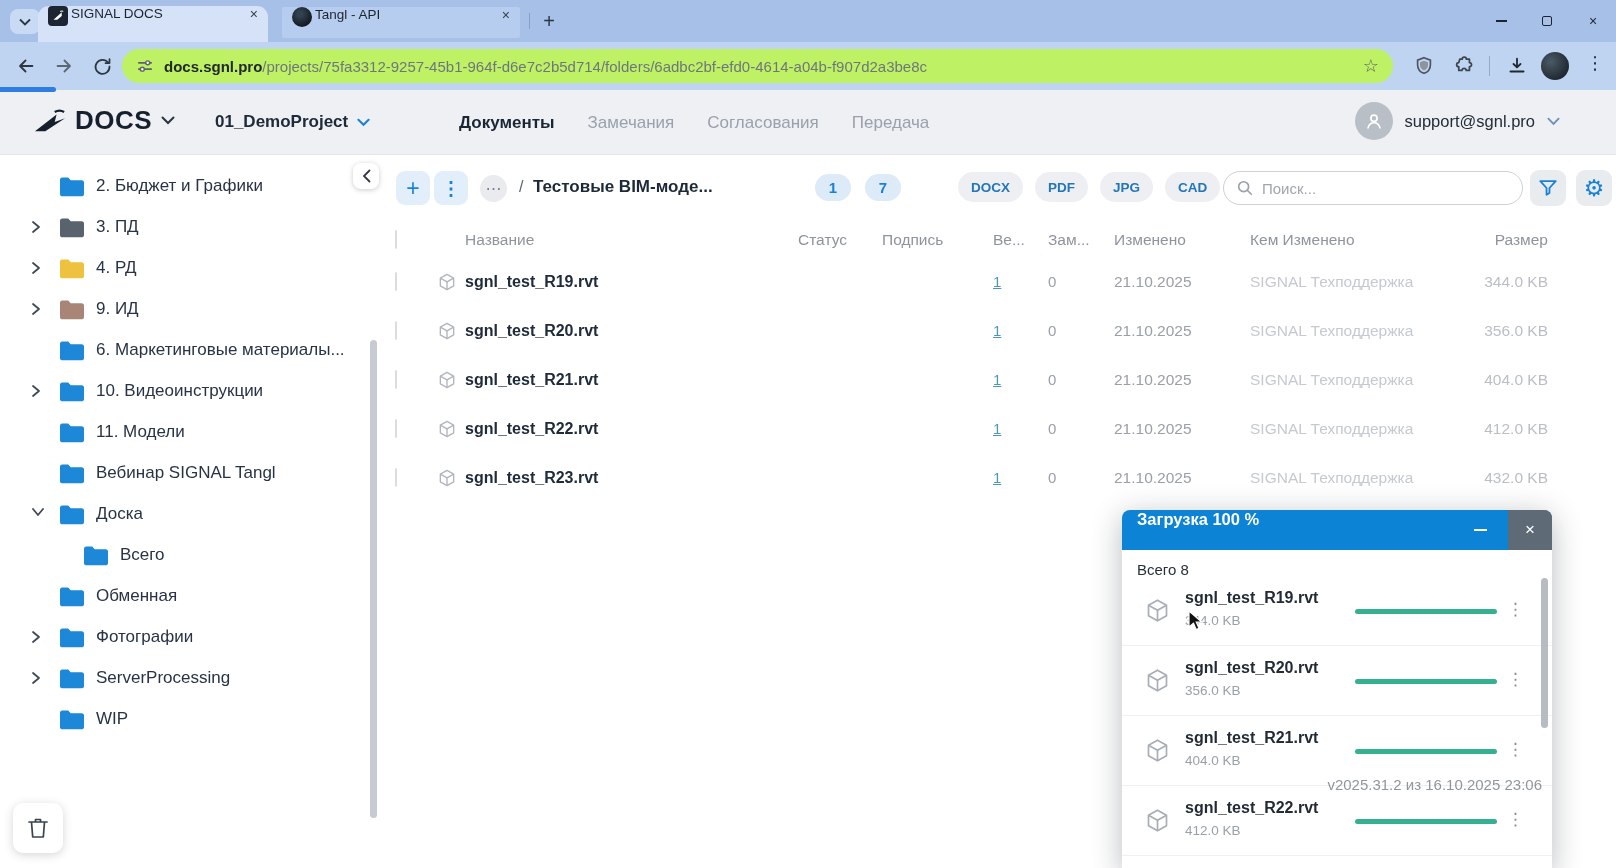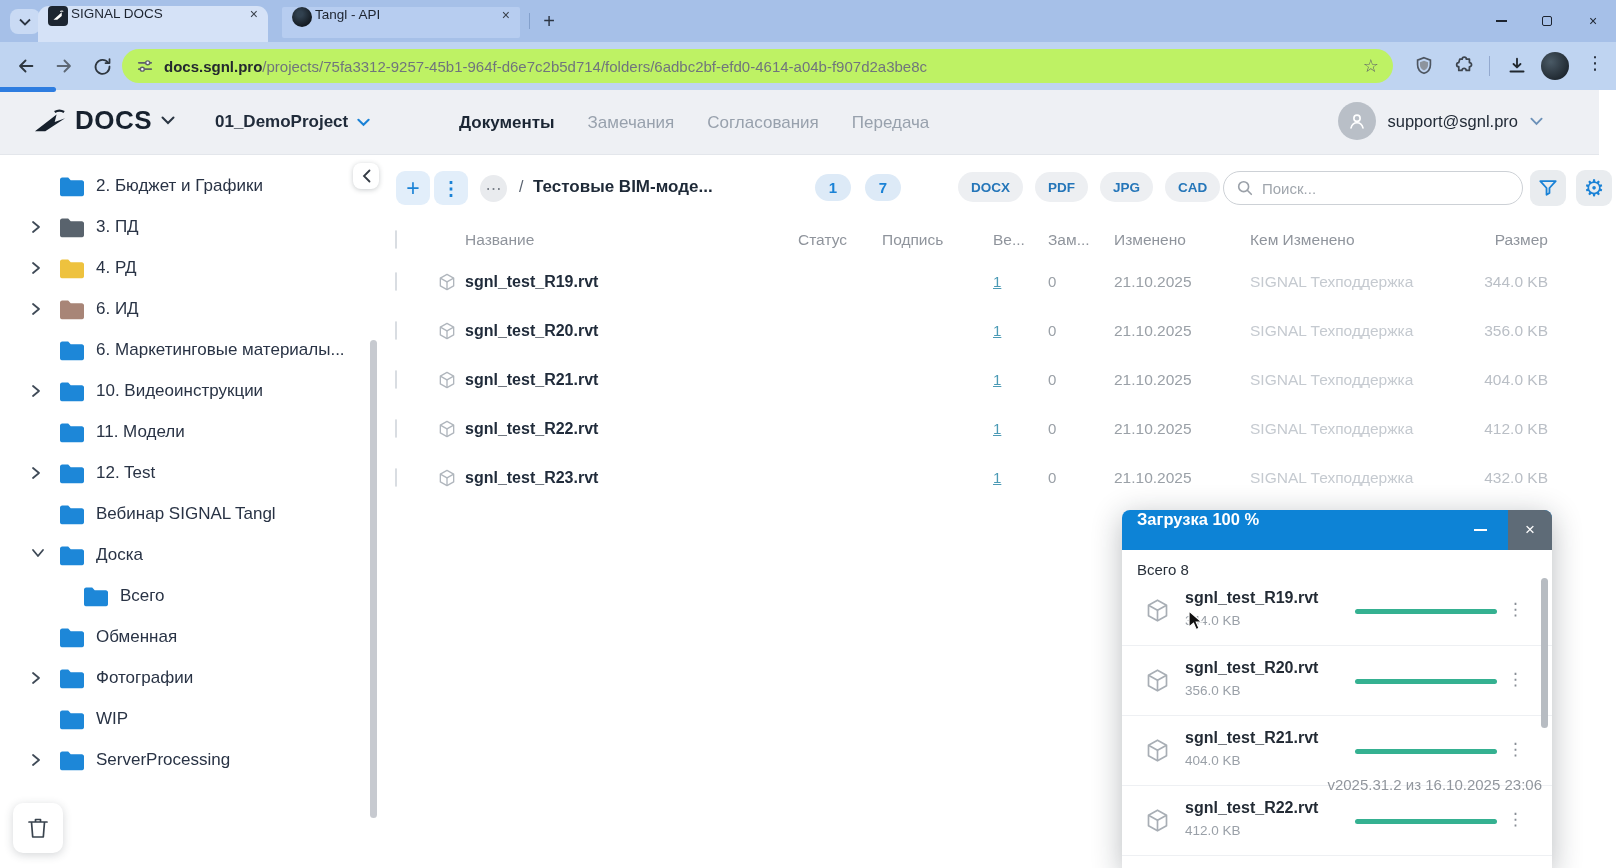--- a/index.html
+++ b/index.html
@@ -30,21 +30,21 @@
   .url-text { font-size:15px; color:#24292f; white-space:nowrap; overflow:hidden; flex:1; margin-left:10px; }
   .url-text .path { color:#70757c; }
   .star-ico { font-size:18px; color:#5f6368; margin-left:8px; cursor:pointer; }
   .ext-ico { position:absolute; top:13px; cursor:pointer; }
   .tb-divider { position:absolute; left:1489px; top:14px; width:1px; height:20px; background:#93a9cf; }
   .chrome-avatar { position:absolute; left:1541px; top:10px; width:28px; height:28px; border-radius:50%; background:radial-gradient(circle at 35% 35%, #4a5a66, #10161d); cursor:pointer; }
   .chrome-kebab { position:absolute; left:1586px; top:10px; font-size:18px; color:#1d2430; cursor:pointer; }
   .loadbar { position:absolute; left:0; top:87px; width:56px; height:5px; background:#2e7de0; border-radius:0 3px 3px 0; z-index:4; }
 
   
-  .appheader { position:absolute; left:0; top:90px; right:17px; height:65px; background:#eef0f4; border-bottom:1px solid #e3e6eb; }
+  .appheader { position:absolute; left:0; top:90px; right:0; height:65px; background:#eef0f4; border-bottom:1px solid #e3e6eb; }
   .logo-wrap { position:absolute; left:34px; top:15px; display:flex; align-items:center; gap:9px; cursor:pointer; }
   .logo-text { font-size:26px; font-weight:800; color:#17212e; letter-spacing:.5px; }
   .project-wrap { position:absolute; left:215px; top:22px; display:flex; align-items:center; gap:9px; font-size:17px; font-weight:700; color:#202b3a; cursor:pointer; }
   .main-nav { position:absolute; left:459px; top:23px; display:flex; gap:33px; font-size:17px; color:#98a1ad; }
   .main-nav .nav-item { cursor:pointer; }
   .main-nav .nav-item.active { color:#1b2634; font-weight:700; }
   .user-wrap { position:absolute; right:56px; top:12px; display:flex; align-items:center; gap:12px; cursor:pointer; }
   .user-avatar { width:38px; height:38px; border-radius:50%; background:#b9bfc7; display:flex; align-items:center; justify-content:center; }
   .user-email { font-size:16.5px; color:#232c38; }
 
@@ -301,21 +301,21 @@
           <span class="chev r">
             <svg width="10" height="16" viewBox="0 0 10 16">
               <path d="M2 3l6 5-6 5" stroke="#3f4a57" stroke-width="1.8" fill="none" stroke-linecap="round" stroke-linejoin="round"></path>
             </svg>
           </span>
           <span class="folder">
             <svg width="26" height="21" viewBox="0 0 26 21">
               <path d="M2 4.2C2 3 3 2 4.2 2h6l2.5 2.8h11.1c1.2 0 2.2 1 2.2 2.2v11.8c0 1.2-1 2.2-2.2 2.2H4.2C3 21 2 20 2 18.8z" fill="var(--fc,#1d87d8)"></path>
             </svg>
           </span>
-          <span class="tlabel">6. ИД</span>
+          <span class="tlabel">9. ИД</span>
         </div>
 
         <div class="tree-item" style="--fc: #1d87d8;">
           <span class="row-bg"></span>
 
           <span class="folder">
             <svg width="26" height="21" viewBox="0 0 26 21">
               <path d="M2 4.2C2 3 3 2 4.2 2h6l2.5 2.8h11.1c1.2 0 2.2 1 2.2 2.2v11.8c0 1.2-1 2.2-2.2 2.2H4.2C3 21 2 20 2 18.8z" fill="var(--fc,#1d87d8)"></path>
             </svg>
           </span>
@@ -341,123 +341,109 @@
           <span class="row-bg"></span>
 
           <span class="folder">
             <svg width="26" height="21" viewBox="0 0 26 21">
               <path d="M2 4.2C2 3 3 2 4.2 2h6l2.5 2.8h11.1c1.2 0 2.2 1 2.2 2.2v11.8c0 1.2-1 2.2-2.2 2.2H4.2C3 21 2 20 2 18.8z" fill="var(--fc,#1d87d8)"></path>
             </svg>
           </span>
           <span class="tlabel">11. Модели</span>
         </div>
 
+
+        <div class="tree-item" style="--fc: #1d87d8;">
+          <span class="row-bg"></span>
+
+          <span class="folder">
+            <svg width="26" height="21" viewBox="0 0 26 21">
+              <path d="M2 4.2C2 3 3 2 4.2 2h6l2.5 2.8h11.1c1.2 0 2.2 1 2.2 2.2v11.8c0 1.2-1 2.2-2.2 2.2H4.2C3 21 2 20 2 18.8z" fill="var(--fc,#1d87d8)"></path>
+            </svg>
+          </span>
+          <span class="tlabel">Вебинар SIGNAL Tangl</span>
+        </div>
+
+        <div class="tree-item" style="--fc: #1d87d8;">
+          <span class="row-bg"></span>
+          <span class="chev d">
+            <svg width="10" height="16" viewBox="0 0 10 16">
+              <path d="M2 3l6 5-6 5" stroke="#3f4a57" stroke-width="1.8" fill="none" stroke-linecap="round" stroke-linejoin="round"></path>
+            </svg>
+          </span>
+          <span class="folder">
+            <svg width="26" height="21" viewBox="0 0 26 21">
+              <path d="M2 4.2C2 3 3 2 4.2 2h6l2.5 2.8h11.1c1.2 0 2.2 1 2.2 2.2v11.8c0 1.2-1 2.2-2.2 2.2H4.2C3 21 2 20 2 18.8z" fill="var(--fc,#1d87d8)"></path>
+            </svg>
+          </span>
+          <span class="tlabel">Доска</span>
+        </div>
+
+        <div class="tree-item indent" style="--fc: #1d87d8;">
+          <span class="row-bg"></span>
+
+          <span class="folder">
+            <svg width="26" height="21" viewBox="0 0 26 21">
+              <path d="M2 4.2C2 3 3 2 4.2 2h6l2.5 2.8h11.1c1.2 0 2.2 1 2.2 2.2v11.8c0 1.2-1 2.2-2.2 2.2H4.2C3 21 2 20 2 18.8z" fill="var(--fc,#1d87d8)"></path>
+            </svg>
+          </span>
+          <span class="tlabel">Всего</span>
+        </div>
+
+        <div class="tree-item" style="--fc: #1d87d8;">
+          <span class="row-bg"></span>
+
+          <span class="folder">
+            <svg width="26" height="21" viewBox="0 0 26 21">
+              <path d="M2 4.2C2 3 3 2 4.2 2h6l2.5 2.8h11.1c1.2 0 2.2 1 2.2 2.2v11.8c0 1.2-1 2.2-2.2 2.2H4.2C3 21 2 20 2 18.8z" fill="var(--fc,#1d87d8)"></path>
+            </svg>
+          </span>
+          <span class="tlabel">Обменная</span>
+        </div>
+
+
         <div class="tree-item" style="--fc: #1d87d8;">
           <span class="row-bg"></span>
           <span class="chev r">
             <svg width="10" height="16" viewBox="0 0 10 16">
               <path d="M2 3l6 5-6 5" stroke="#3f4a57" stroke-width="1.8" fill="none" stroke-linecap="round" stroke-linejoin="round"></path>
             </svg>
           </span>
           <span class="folder">
             <svg width="26" height="21" viewBox="0 0 26 21">
               <path d="M2 4.2C2 3 3 2 4.2 2h6l2.5 2.8h11.1c1.2 0 2.2 1 2.2 2.2v11.8c0 1.2-1 2.2-2.2 2.2H4.2C3 21 2 20 2 18.8z" fill="var(--fc,#1d87d8)"></path>
             </svg>
           </span>
-          <span class="tlabel">12. Test</span>
-        </div>
-
-        <div class="tree-item" style="--fc: #1d87d8;">
-          <span class="row-bg"></span>
-
-          <span class="folder">
-            <svg width="26" height="21" viewBox="0 0 26 21">
-              <path d="M2 4.2C2 3 3 2 4.2 2h6l2.5 2.8h11.1c1.2 0 2.2 1 2.2 2.2v11.8c0 1.2-1 2.2-2.2 2.2H4.2C3 21 2 20 2 18.8z" fill="var(--fc,#1d87d8)"></path>
-            </svg>
-          </span>
-          <span class="tlabel">Вебинар SIGNAL Tangl</span>
-        </div>
-
-        <div class="tree-item" style="--fc: #1d87d8;">
-          <span class="row-bg"></span>
-          <span class="chev d">
-            <svg width="10" height="16" viewBox="0 0 10 16">
-              <path d="M2 3l6 5-6 5" stroke="#3f4a57" stroke-width="1.8" fill="none" stroke-linecap="round" stroke-linejoin="round"></path>
-            </svg>
-          </span>
-          <span class="folder">
-            <svg width="26" height="21" viewBox="0 0 26 21">
-              <path d="M2 4.2C2 3 3 2 4.2 2h6l2.5 2.8h11.1c1.2 0 2.2 1 2.2 2.2v11.8c0 1.2-1 2.2-2.2 2.2H4.2C3 21 2 20 2 18.8z" fill="var(--fc,#1d87d8)"></path>
-            </svg>
-          </span>
-          <span class="tlabel">Доска</span>
-        </div>
-
-        <div class="tree-item indent" style="--fc: #1d87d8;">
-          <span class="row-bg"></span>
-
-          <span class="folder">
-            <svg width="26" height="21" viewBox="0 0 26 21">
-              <path d="M2 4.2C2 3 3 2 4.2 2h6l2.5 2.8h11.1c1.2 0 2.2 1 2.2 2.2v11.8c0 1.2-1 2.2-2.2 2.2H4.2C3 21 2 20 2 18.8z" fill="var(--fc,#1d87d8)"></path>
-            </svg>
-          </span>
-          <span class="tlabel">Всего</span>
-        </div>
-
-        <div class="tree-item" style="--fc: #1d87d8;">
-          <span class="row-bg"></span>
-
-          <span class="folder">
-            <svg width="26" height="21" viewBox="0 0 26 21">
-              <path d="M2 4.2C2 3 3 2 4.2 2h6l2.5 2.8h11.1c1.2 0 2.2 1 2.2 2.2v11.8c0 1.2-1 2.2-2.2 2.2H4.2C3 21 2 20 2 18.8z" fill="var(--fc,#1d87d8)"></path>
-            </svg>
-          </span>
-          <span class="tlabel">Обменная</span>
-        </div>
-
+          <span class="tlabel">Фотографии</span>
+        </div>
 
         <div class="tree-item" style="--fc: #1d87d8;">
           <span class="row-bg"></span>
           <span class="chev r">
             <svg width="10" height="16" viewBox="0 0 10 16">
               <path d="M2 3l6 5-6 5" stroke="#3f4a57" stroke-width="1.8" fill="none" stroke-linecap="round" stroke-linejoin="round"></path>
             </svg>
           </span>
           <span class="folder">
             <svg width="26" height="21" viewBox="0 0 26 21">
               <path d="M2 4.2C2 3 3 2 4.2 2h6l2.5 2.8h11.1c1.2 0 2.2 1 2.2 2.2v11.8c0 1.2-1 2.2-2.2 2.2H4.2C3 21 2 20 2 18.8z" fill="var(--fc,#1d87d8)"></path>
             </svg>
           </span>
-          <span class="tlabel">Фотографии</span>
+          <span class="tlabel">ServerProcessing</span>
         </div>
 
         <div class="tree-item" style="--fc: #1d87d8;">
           <span class="row-bg"></span>
 
           <span class="folder">
             <svg width="26" height="21" viewBox="0 0 26 21">
               <path d="M2 4.2C2 3 3 2 4.2 2h6l2.5 2.8h11.1c1.2 0 2.2 1 2.2 2.2v11.8c0 1.2-1 2.2-2.2 2.2H4.2C3 21 2 20 2 18.8z" fill="var(--fc,#1d87d8)"></path>
             </svg>
           </span>
           <span class="tlabel">WIP</span>
-        </div>
-
-        <div class="tree-item" style="--fc: #1d87d8;">
-          <span class="row-bg"></span>
-          <span class="chev r">
-            <svg width="10" height="16" viewBox="0 0 10 16">
-              <path d="M2 3l6 5-6 5" stroke="#3f4a57" stroke-width="1.8" fill="none" stroke-linecap="round" stroke-linejoin="round"></path>
-            </svg>
-          </span>
-          <span class="folder">
-            <svg width="26" height="21" viewBox="0 0 26 21">
-              <path d="M2 4.2C2 3 3 2 4.2 2h6l2.5 2.8h11.1c1.2 0 2.2 1 2.2 2.2v11.8c0 1.2-1 2.2-2.2 2.2H4.2C3 21 2 20 2 18.8z" fill="var(--fc,#1d87d8)"></path>
-            </svg>
-          </span>
-          <span class="tlabel">ServerProcessing</span>
         </div>
       </div>
     <div class="sidebar-scroll"></div>
     <div class="trash-card">
       <svg width="22" height="24" viewBox="0 0 22 24">
           <path d="M2 6h18M8.5 6V3.5h5V6M4.5 6l1.2 15h10.6L17.5 6" fill="none" stroke="#39434e" stroke-width="1.7" stroke-linecap="round" stroke-linejoin="round"></path>
         </svg>
     </div>
   </div>
 

